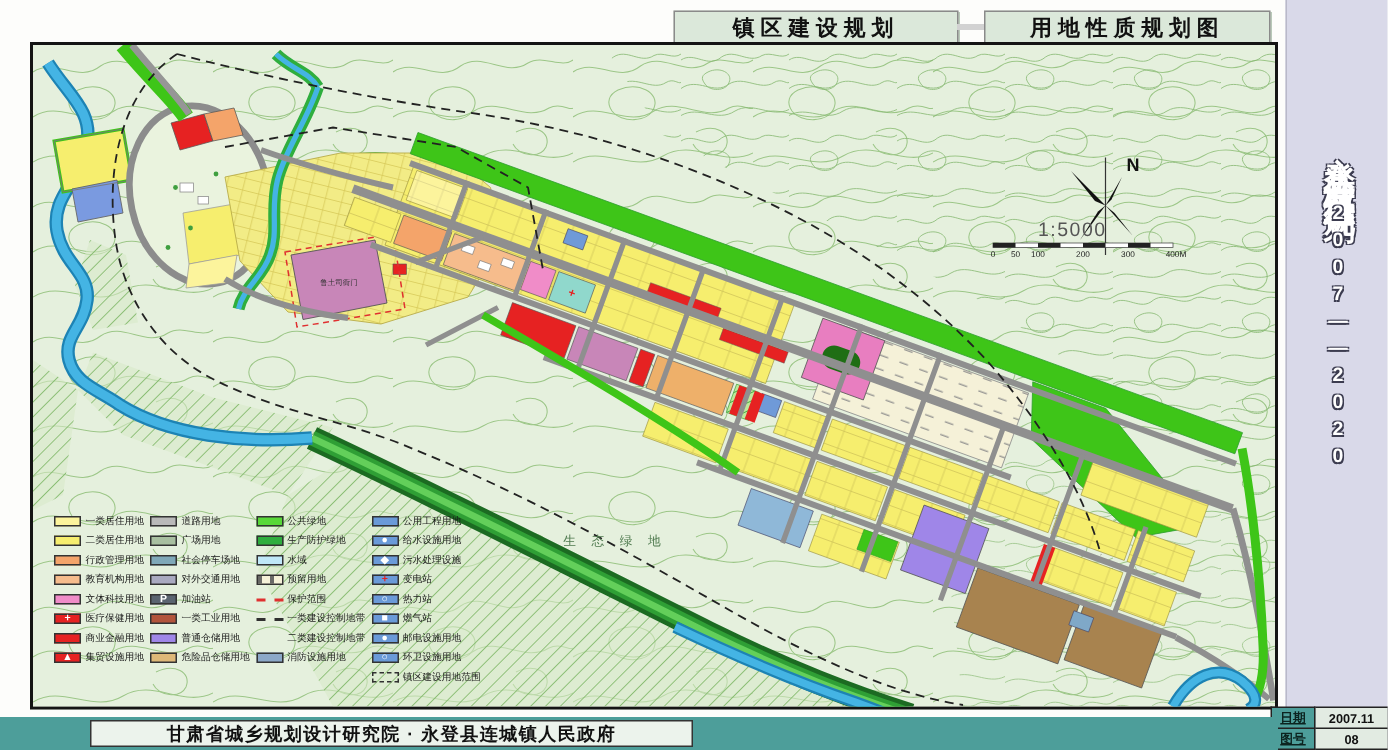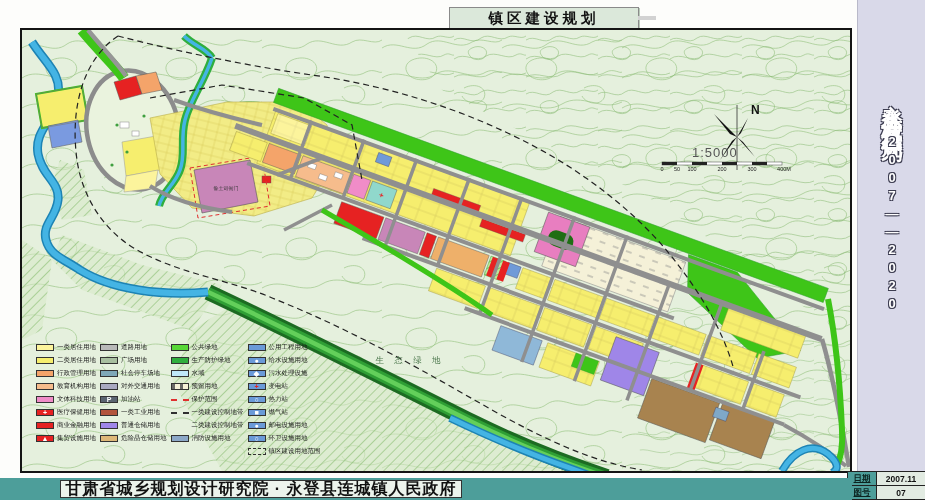--- a/index.html
+++ b/index.html
@@ -40,31 +40,34 @@
     letter-spacing:3px;color:#fff;
     text-shadow:-1px -1px 0 #3c3c50,1px -1px 0 #3c3c50,-1px 1px 0 #3c3c50,1px 1px 0 #3c3c50;}
   .sb-table{position:absolute;left:-11px;bottom:0;width:79px;border-collapse:collapse;}
   .sb-table td{border:1px solid #222;font-size:8.5px;font-weight:bold;text-align:center;height:13px;padding:0;}
   .sb-td-label{background:#4d9e9a;color:#0c2420;width:28px;text-decoration:underline;}
   .sb-td-value{background:#e2ebe2;color:#111;margin-left:23px;}
 
   
   .bottom-bar{position:absolute;left:0;top:478px;width:852px;height:22px;background:#4d9e9a;}
   .credit-box{position:absolute;left:60px;top:2px;width:400px;height:16px;background:#ecf3ec;border:1px solid #333;
-    display:flex;align-items:center;justify-content:center;font-weight:bold;font-size:16px;letter-spacing:1px;color:#111;}
+    display:flex;align-items:center;justify-content:center;font-weight:bold;font-size:12px;letter-spacing:1px;color:#111;}
 </style>
 </head>
 <body>
 
 <div class="page">
 
   <div class="hdr-box" style="left:449px;width:188px;">
     <span>镇区建设规划</span>
   </div>
   <div class="hdr-connector"></div>
+  <div class="hdr-box" style="left:656px;width:189px;">
+    <span>用地性质规划图</span>
+  </div>
 
   <div class="map-frame">
   <svg width="828" height="441" viewBox="0 0 828 441">
     <defs>
       <clipPath id="mapclip">
             <rect x="0" y="0" width="828" height="441"></rect>
           </clipPath>
       <pattern id="contour" width="120" height="90" patternUnits="userSpaceOnUse">
         <g fill="none" stroke="#8fbf78" stroke-width="0.7" opacity="0.85">
           <path d="M0,18 C15,8 30,26 45,14 C60,4 75,22 90,12 C100,6 112,16 120,10"></path>
@@ -473,21 +476,21 @@
     <div class="sb-title">永登县连城镇总体规划</div>
     <div class="sb-years">2007——2020</div>
     <table class="sb-table">
       <tbody>
           <tr>
         <td class="sb-td-label">日期</td>
         <td class="sb-td-value">2007.11</td>
       </tr>
       <tr>
         <td class="sb-td-label">图号</td>
-        <td class="sb-td-value">07</td>
+        <td class="sb-td-value">08</td>
       </tr>
     </tbody>
       </table>
   </div>
 
   <div class="bottom-bar">
     <div class="credit-box">
       <span>甘肃省城乡规划设计研究院 · 永登县连城镇人民政府</span>
     </div>
   </div>

